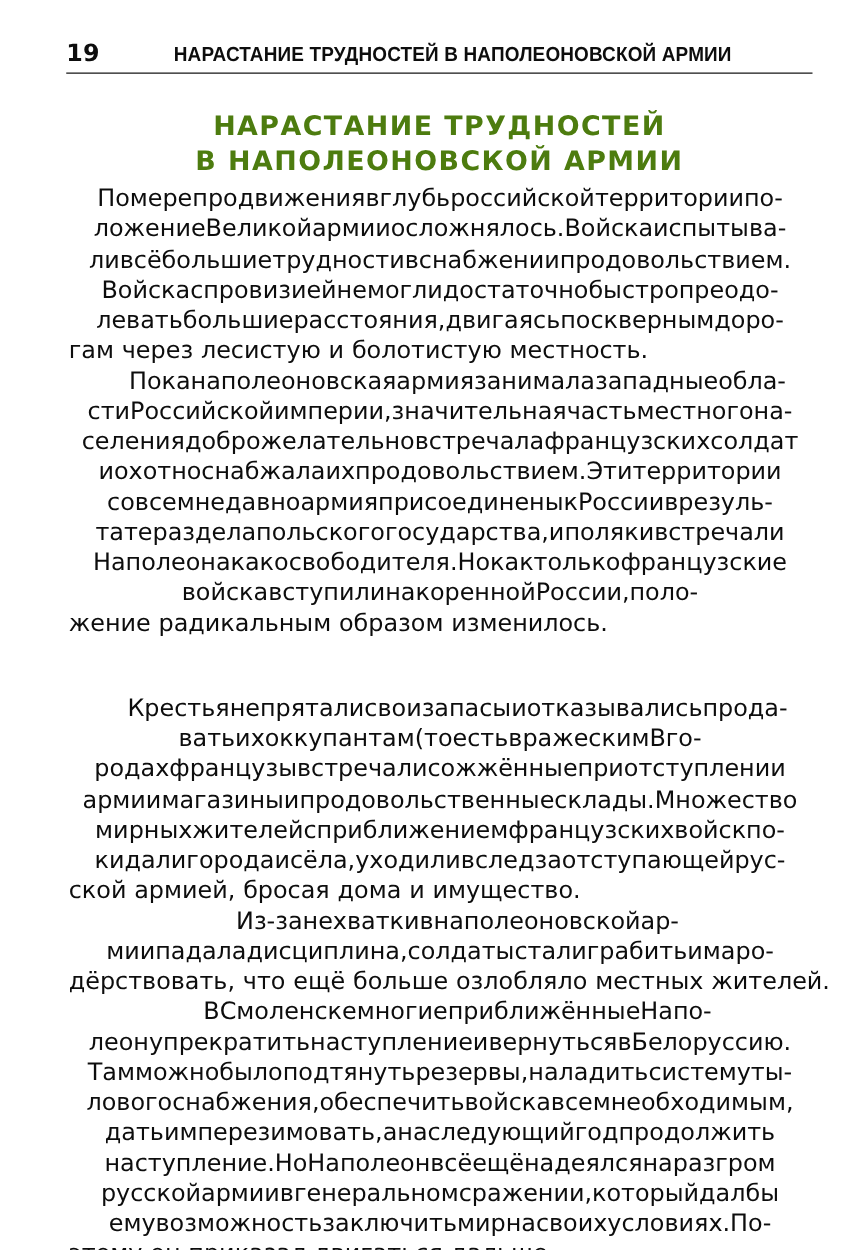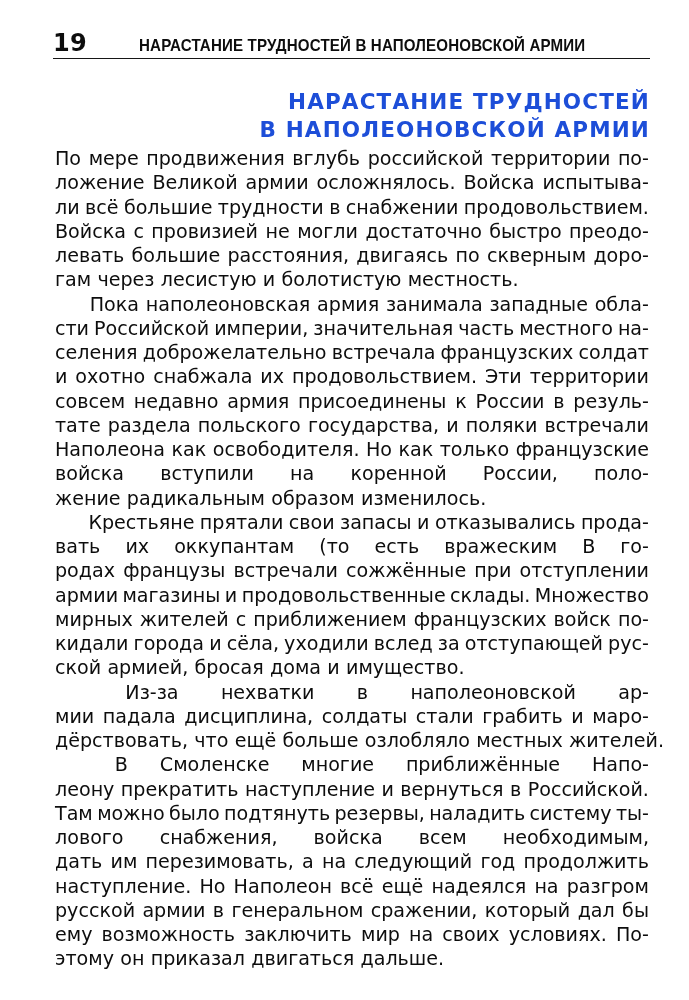--- a/index.html
+++ b/index.html
@@ -30,21 +30,21 @@
     left: 53px;
     top: 32px;
     width: 597px;
     height: 26px;
     display: flex;
     align-items: baseline;
   }
   .folio {
     font-family: "DejaVu Sans", "Liberation Sans", sans-serif;
     font-weight: 700;
-    font-size: 24px;
+    font-size: 19px;
     letter-spacing: 0.2px;
     line-height: 22px;
     width: 86px;
     flex: 0 0 86px;
   }
   .running-title {
     font-family: "Liberation Sans", "DejaVu Sans", sans-serif;
     font-weight: 700;
     font-size: 16.2px;
     line-height: 22px;
@@ -62,27 +62,27 @@
     height: 0;
     border-top: 1.7px solid #161616;
   }
 
   
   .article-title {
     position: absolute;
     left: 53px;
     top: 74px;
     width: 597px;
-    text-align: right;
+    text-align: center;
     font-family: "DejaVu Sans", "Liberation Sans", sans-serif;
     font-weight: 700;
     font-size: 21.5px;
     line-height: 28px;
     letter-spacing: 1.15px;
-    color: #1d4ed8;
+    color: #4d7c0f;
   }
   .article-title .tline {
     display: block;
     white-space: nowrap;
   }
 
   
   .body-text {
     position: absolute;
     left: 55px;
@@ -103,21 +103,21 @@
   .para.indent {
     text-indent: 28px;
   }
   
   .line {
     display: block;
     white-space: nowrap;
   }
   .line.just {
     display: flex;
-    justify-content: space-between;
+    justify-content: center;
     white-space: nowrap;
   }
   .line.just.ind::before {
     content: "";
     display: inline-block;
     width: 28px;
     flex: 0 0 28px;
   }
   .line.last {
     display: block;
@@ -257,21 +257,21 @@
         <span class="line just">
           <span class="w">войска</span>
           <span class="w">вступили</span>
           <span class="w">на</span>
           <span class="w">коренной</span>
           <span class="w">России,</span>
           <span class="w">поло-</span>
         </span>
         <span class="line last">жение радикальным образом изменилось.</span>
       </p>
-      <p class="para indent" style="text-indent: 0px;">
+      <p class="para indent" style="text-indent: 0px; margin-top: 44px;">
         <span class="line just ind">
           <span class="w">Крестьяне</span>
           <span class="w">прятали</span>
           <span class="w">свои</span>
           <span class="w">запасы</span>
           <span class="w">и</span>
           <span class="w">отказывались</span>
           <span class="w">прода-</span>
         </span>
         <span class="line just">
@@ -350,35 +350,36 @@
           <span class="w">приближённые</span>
           <span class="w">Напо-</span>
         </span>
         <span class="line just">
           <span class="w">леону</span>
           <span class="w">прекратить</span>
           <span class="w">наступление</span>
           <span class="w">и</span>
           <span class="w">вернуться</span>
           <span class="w">в</span>
-          <span class="w">Российской.</span>
+          <span class="w">Белоруссию.</span>
         </span>
         <span class="line just">
           <span class="w">Там</span>
           <span class="w">можно</span>
           <span class="w">было</span>
           <span class="w">подтянуть</span>
           <span class="w">резервы,</span>
           <span class="w">наладить</span>
           <span class="w">систему</span>
           <span class="w">ты-</span>
         </span>
         <span class="line just">
           <span class="w">лового</span>
           <span class="w">снабжения,</span>
+          <span class="w">обеспечить</span>
           <span class="w">войска</span>
           <span class="w">всем</span>
           <span class="w">необходимым,</span>
         </span>
         <span class="line just">
           <span class="w">дать</span>
           <span class="w">им</span>
           <span class="w">перезимовать,</span>
           <span class="w">а</span>
           <span class="w">на</span>

